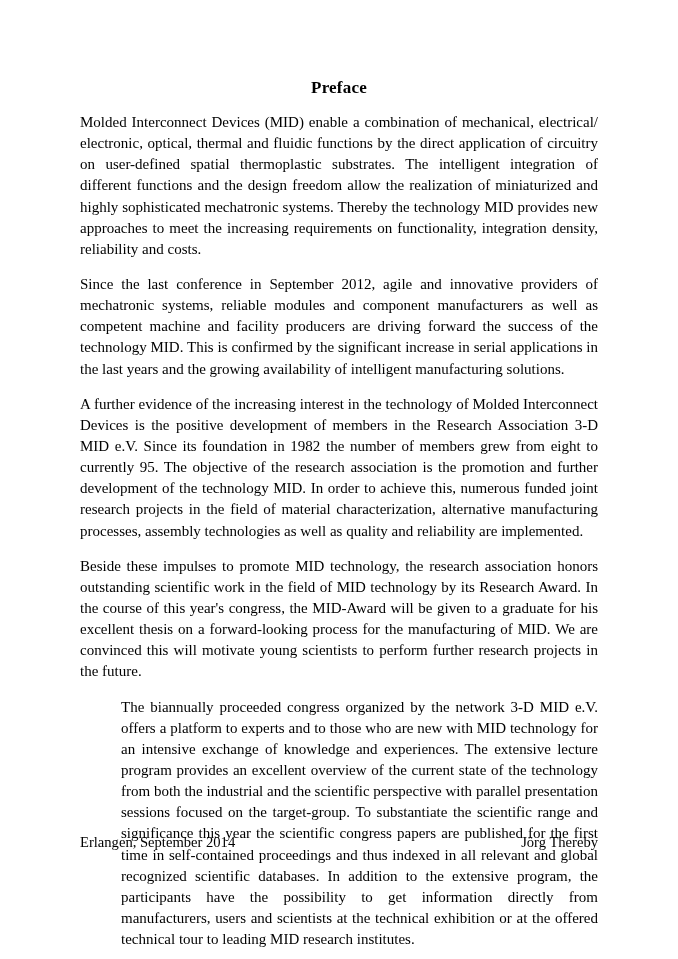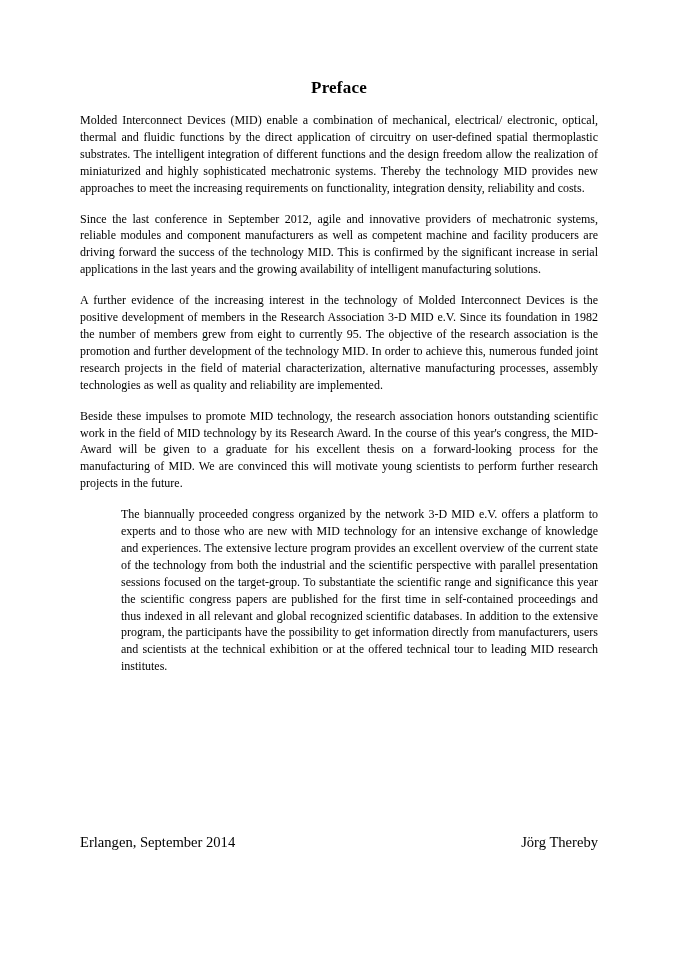--- a/index.html
+++ b/index.html
@@ -22,21 +22,21 @@
     padding: 78px 80px 40px 80px;
   }
   .doc-title {
     text-align: center;
     font-size: 17px;
     font-weight: bold;
     margin: 0 0 14px 0;
     letter-spacing: 0.2px;
   }
   .para {
-    font-size: 12px;
+    font-size: 15px;
     line-height: 1.41;
     text-align: justify;
     text-justify: inter-word;
     margin: 0 0 14px 0;
     hyphens: none;
   }
   .para:last-of-type {
     margin-bottom: 0;
     margin-left: 41px;
   }

